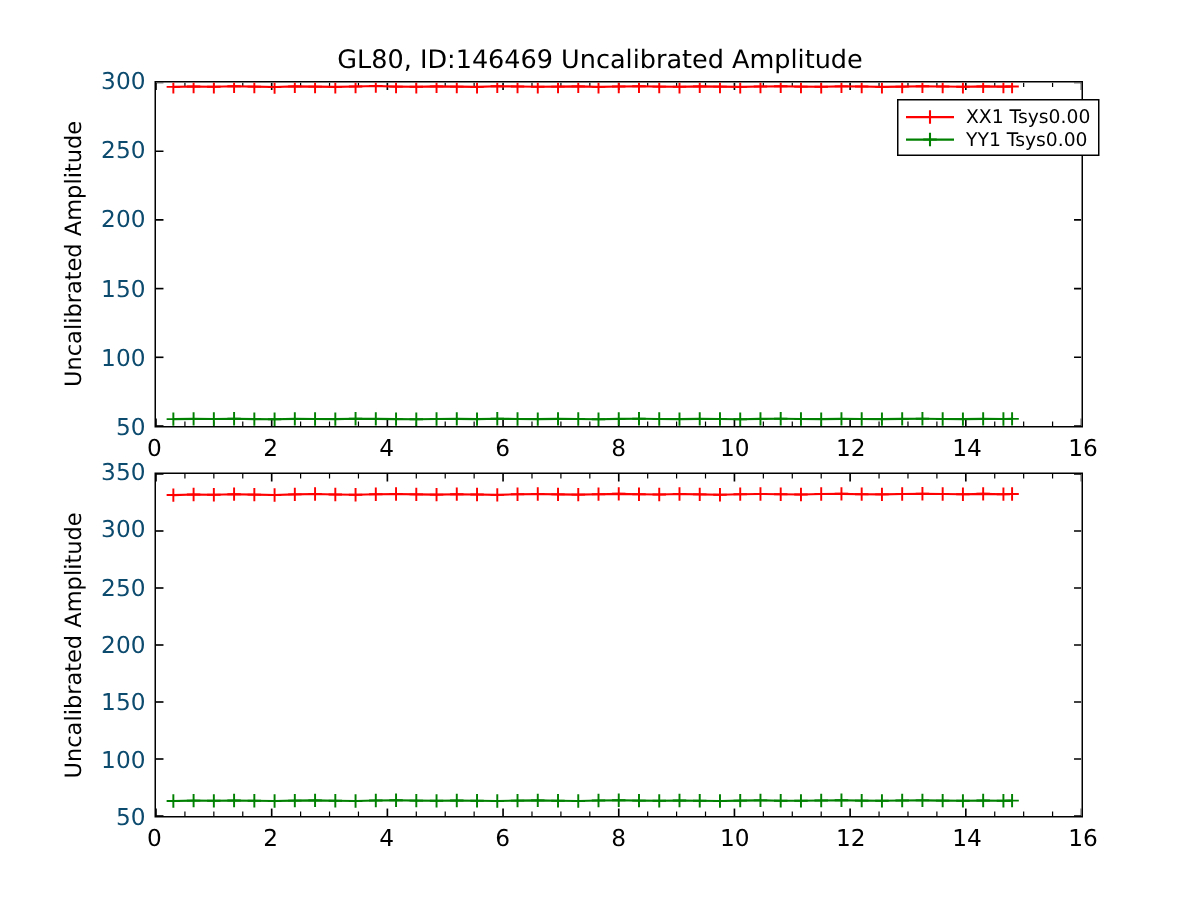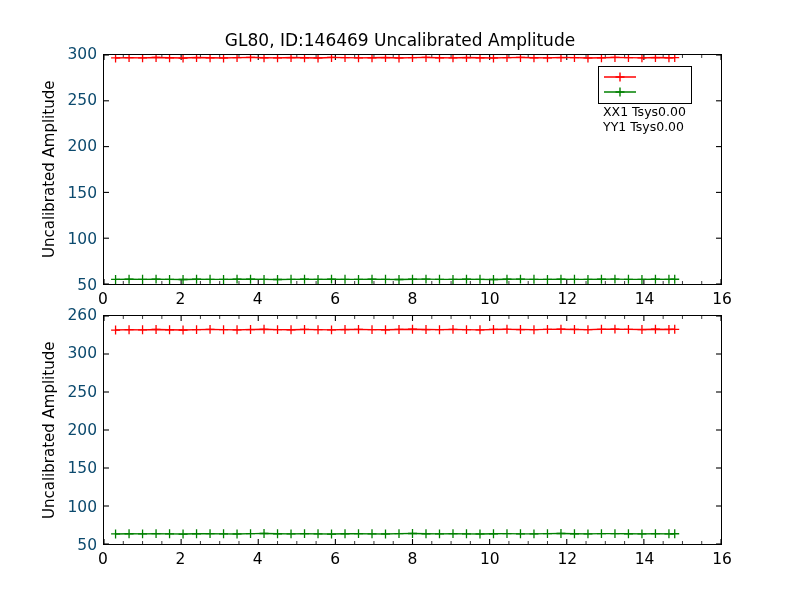--- a/index.html
+++ b/index.html
@@ -94,24 +94,23 @@
   }
   .legend {
     position: absolute;
     border: 1.1px solid #000000;
     background: #ffffff;
     padding: 3px 5px 3px 4px;
     box-sizing: border-box;
   }
   .legend-row {
     display: flex;
-    align-items: flex-start;
+    align-items: flex-end;
     height: 15px;
     white-space: nowrap;
-    flex-direction: column;
   }
   .legend-sample {
     width: 34px;
     height: 14px;
     margin-right: 7px;
     flex: 0 0 34px;
   }
   .legend-sample svg { display: block; }
   .legend-text {
     font-size: 12.5px;
@@ -529,21 +528,21 @@
     </div>
   </div>
 
   <div id="ticks-bottom">
       <div class="ytick-label" style="left: 39px; top: 543px;">50</div>
       <div class="ytick-label" style="left: 39px; top: 504.667px;">100</div>
       <div class="ytick-label" style="left: 39px; top: 466.333px;">150</div>
       <div class="ytick-label" style="left: 39px; top: 428px;">200</div>
       <div class="ytick-label" style="left: 39px; top: 389.667px;">250</div>
       <div class="ytick-label" style="left: 39px; top: 351.333px;">300</div>
-      <div class="ytick-label" style="left: 39px; top: 313px;">260</div>
+      <div class="ytick-label" style="left: 39px; top: 313px;">350</div>
       <div class="xtick-label" style="left: 103px; top: 548px;">0</div>
       <div class="xtick-label" style="left: 180.375px; top: 548px;">2</div>
       <div class="xtick-label" style="left: 257.75px; top: 548px;">4</div>
       <div class="xtick-label" style="left: 335.125px; top: 548px;">6</div>
       <div class="xtick-label" style="left: 412.5px; top: 548px;">8</div>
       <div class="xtick-label" style="left: 489.875px; top: 548px;">10</div>
       <div class="xtick-label" style="left: 567.25px; top: 548px;">12</div>
       <div class="xtick-label" style="left: 644.625px; top: 548px;">14</div>
       <div class="xtick-label" style="left: 722px; top: 548px;">16</div>
     </div>

